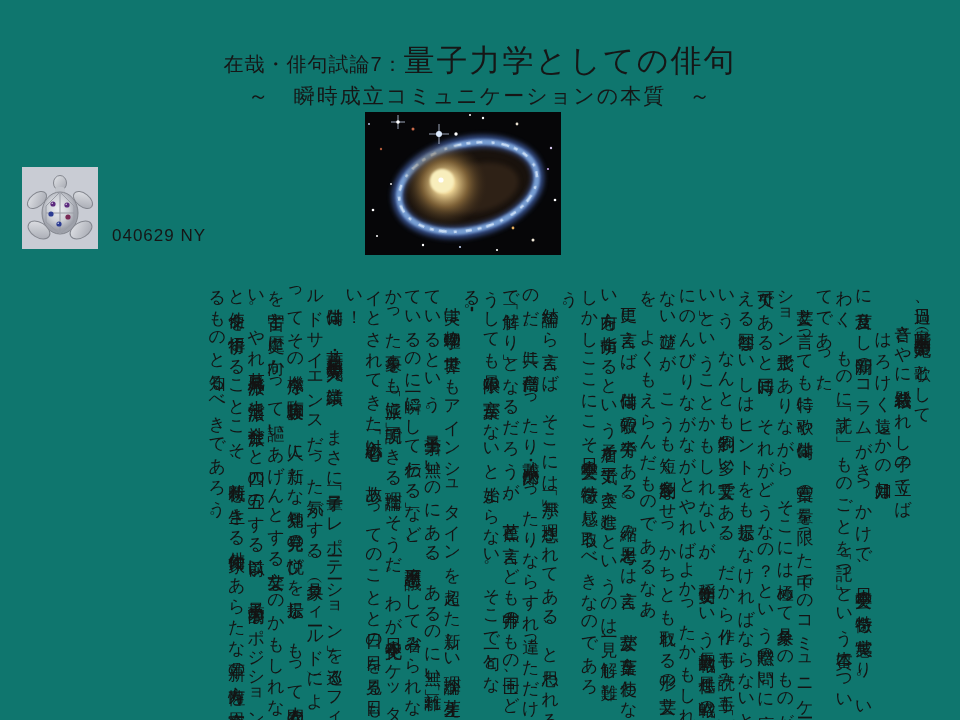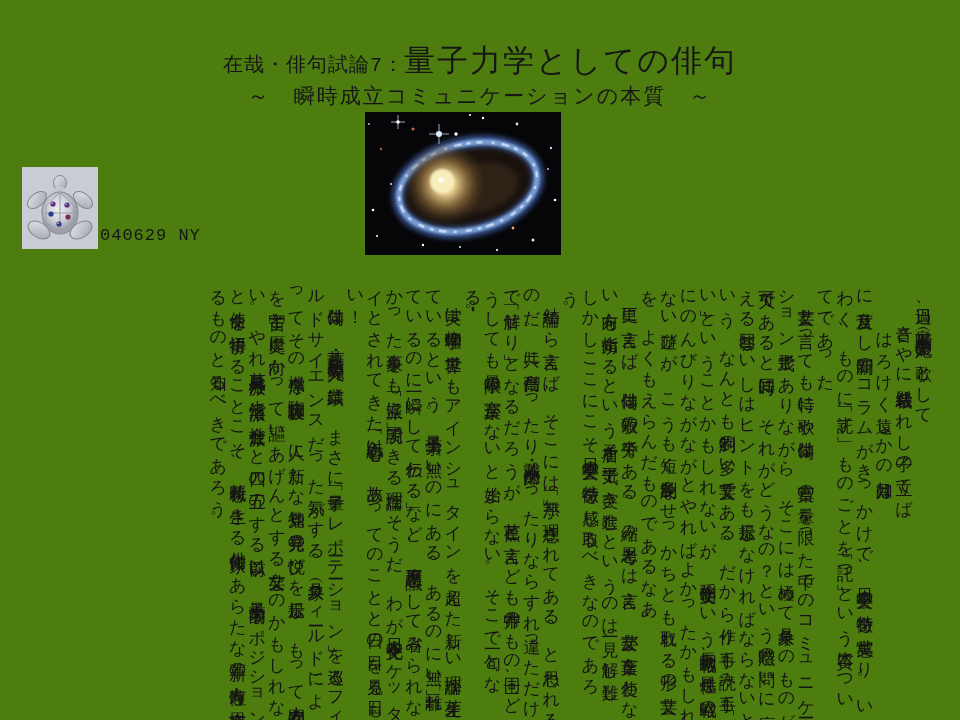--- a/index.html
+++ b/index.html
@@ -1,29 +1,29 @@
 <!DOCTYPE html>
 <html><head>
 <meta charset="utf-8">
 <style>
   html,body{margin:0;padding:0;background:#888;}
   .slide{
-    position:relative;width:960px;height:720px;background:#4d7c0f;overflow:hidden;
-    font-family:Liberation Mono, monospace;color:#161616;
+    position:relative;width:960px;height:720px;background:#0f766e;overflow:hidden;
+    font-family:Liberation Sans, sans-serif;color:#161616;
   }
   
   .header{position:absolute;top:40px;left:0;width:100%;text-align:center;}
   .title-line{white-space:nowrap;}
   .title-prefix{font-size:20px;letter-spacing:1px;}
   .title-main{font-size:31px;letter-spacing:2px;}
   .subtitle{margin-top:0;font-size:21px;letter-spacing:2px;}
   
   .galaxy-wrap{position:absolute;left:365px;top:112px;width:196px;height:143px;}
   .turtle-wrap{position:absolute;left:22px;top:167px;width:76px;height:82px;}
-  .photo-caption{position:absolute;left:100px;top:226px;font-size:17px;letter-spacing:1px;}
+  .photo-caption{position:absolute;left:112px;top:226px;font-size:17px;letter-spacing:1px;}
   svg{display:block;}
   
   .essay{
     position:absolute;top:278px;left:28px;width:904px;height:446px;
     writing-mode:vertical-rl;text-orientation:mixed;
     font-size:17px;line-height:19.6px;letter-spacing:1.5px;
     color:#141414;
   }
   .essay p{margin:0;padding:0;}
   .poem-intro{text-indent:1em;margin-left:17px;}   

